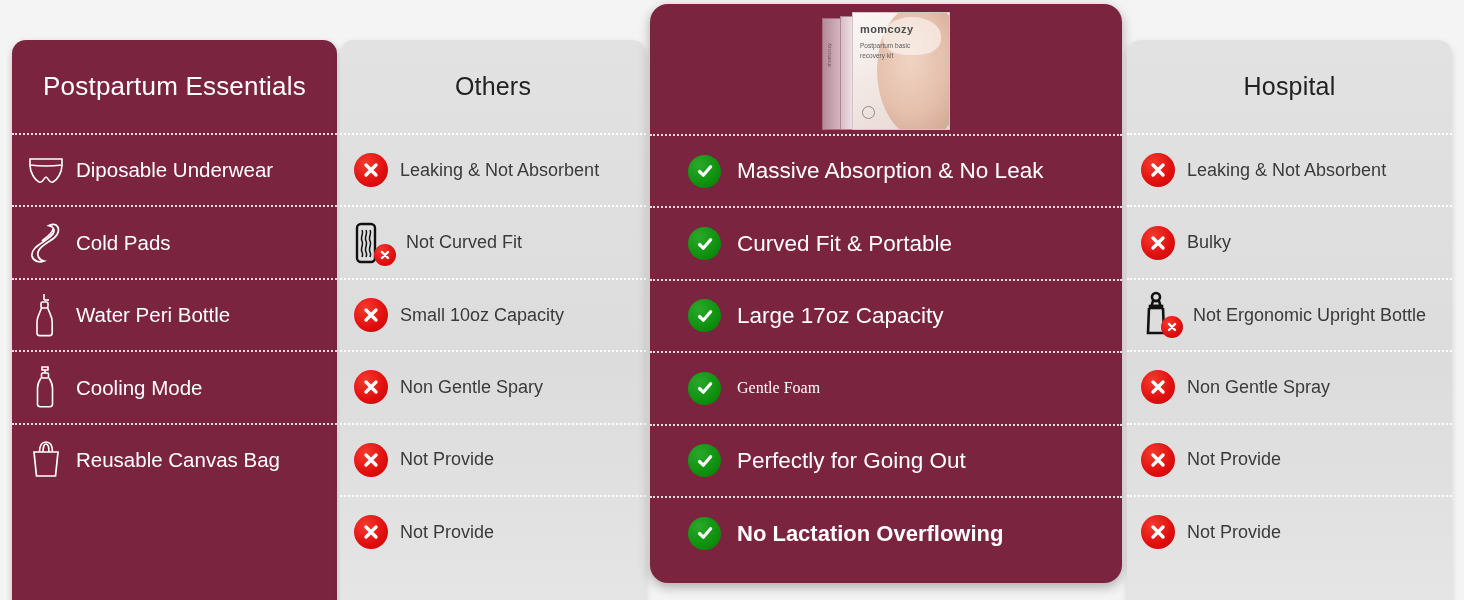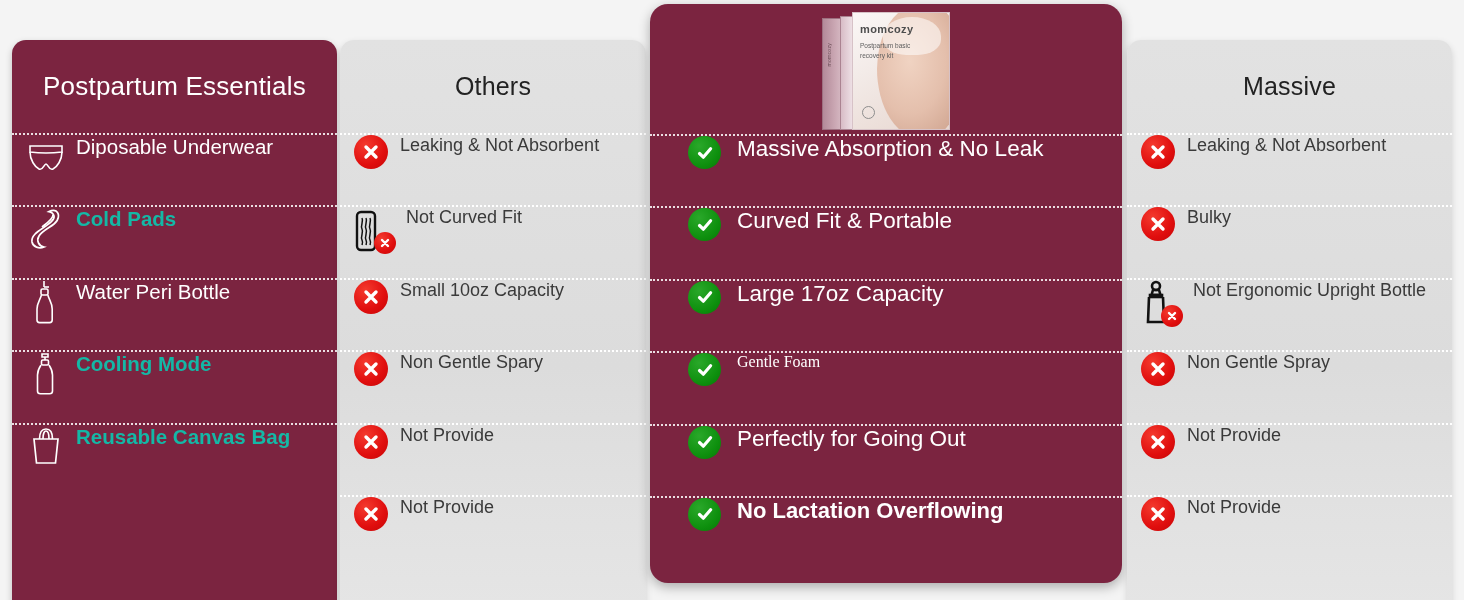--- a/index.html
+++ b/index.html
@@ -148,40 +148,40 @@
     color: #6a4c56;
     transform: rotate(180deg);
     writing-mode: vertical-rl;
     letter-spacing: .3px;
   }
 
   
   .row {
     height: 72.4px;
     display: flex;
-    align-items: flex-start;
+    align-items: center;
     position: relative;
     padding-left: 14px;
   }
   .row + .row, .head + .row {
     border-top: 2px dotted rgba(255,255,255,.85);
   }
   .col-gray .row + .row,
   .col-gray .head + .row {
     border-top: 2px dotted #ffffff;
   }
 
   .row-label {
     font-size: 20.5px;
     line-height: 1.15;
   }
 
   
   #col-essentials .row-label { color: #ffffff; padding-left: 10px; }
-  #col-essentials .row-label.bold { font-weight: 700; color: #14b8a6; }
+  #col-essentials .row-label.bold { font-weight: 400; color: #ffffff; }
 
   
   .col-gray .row-label { color: #3a3a3a; font-size: 18px; padding-left: 12px; }
 
   
   #col-hero .row { padding-left: 38px; }
   #col-hero .row-label {
     color: #ffffff;
     font-size: 22.5px;
     padding-left: 16px;
@@ -438,21 +438,21 @@
         <svg width="20" height="20" viewBox="0 0 20 20">
             <path d="M4.5 10.5 L8.3 14.2 L15.6 5.8" stroke="#ffffff" stroke-width="3.2" fill="none" stroke-linecap="round" stroke-linejoin="round"></path>
           </svg>
       </span>
       <span class="row-label bold">No Lactation Overflowing</span>
     </div>
   </div>
 
   <div class="col col-gray" id="col-hospital">
     <div class="head">
-      <span class="head-title on-gray">Massive</span>
+      <span class="head-title on-gray">Hospital</span>
     </div>
 
     <div class="row">
       <span class="mark mark-cross">
         <svg width="18" height="18" viewBox="0 0 18 18">
             <path d="M4 4 L14 14 M14 4 L4 14" stroke="#ffffff" stroke-width="3.4" stroke-linecap="round"></path>
           </svg>
       </span>
       <span class="row-label">Leaking &amp; Not Absorbent</span>
     </div>

